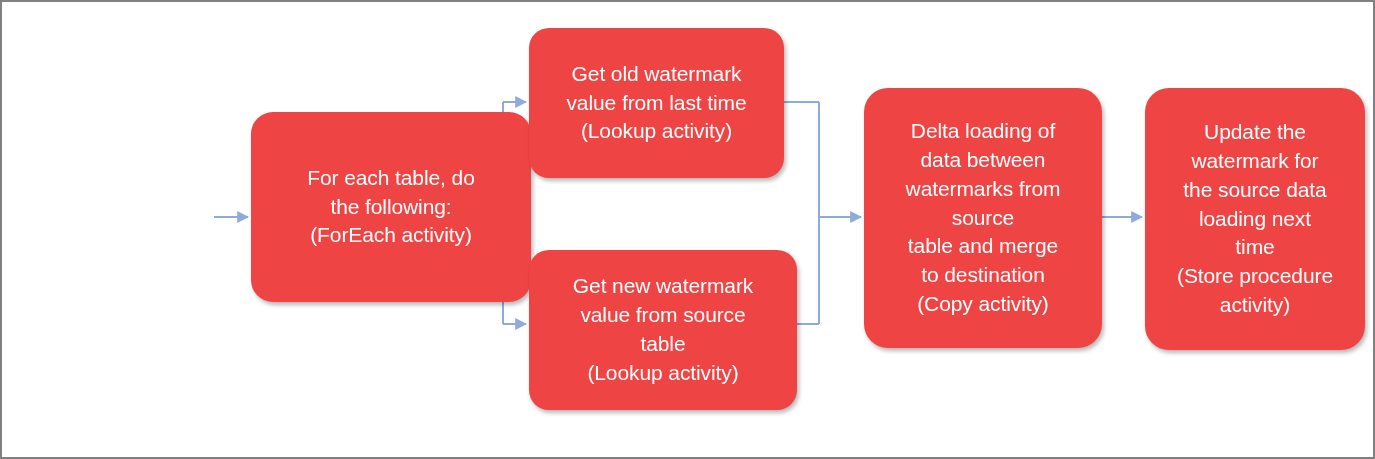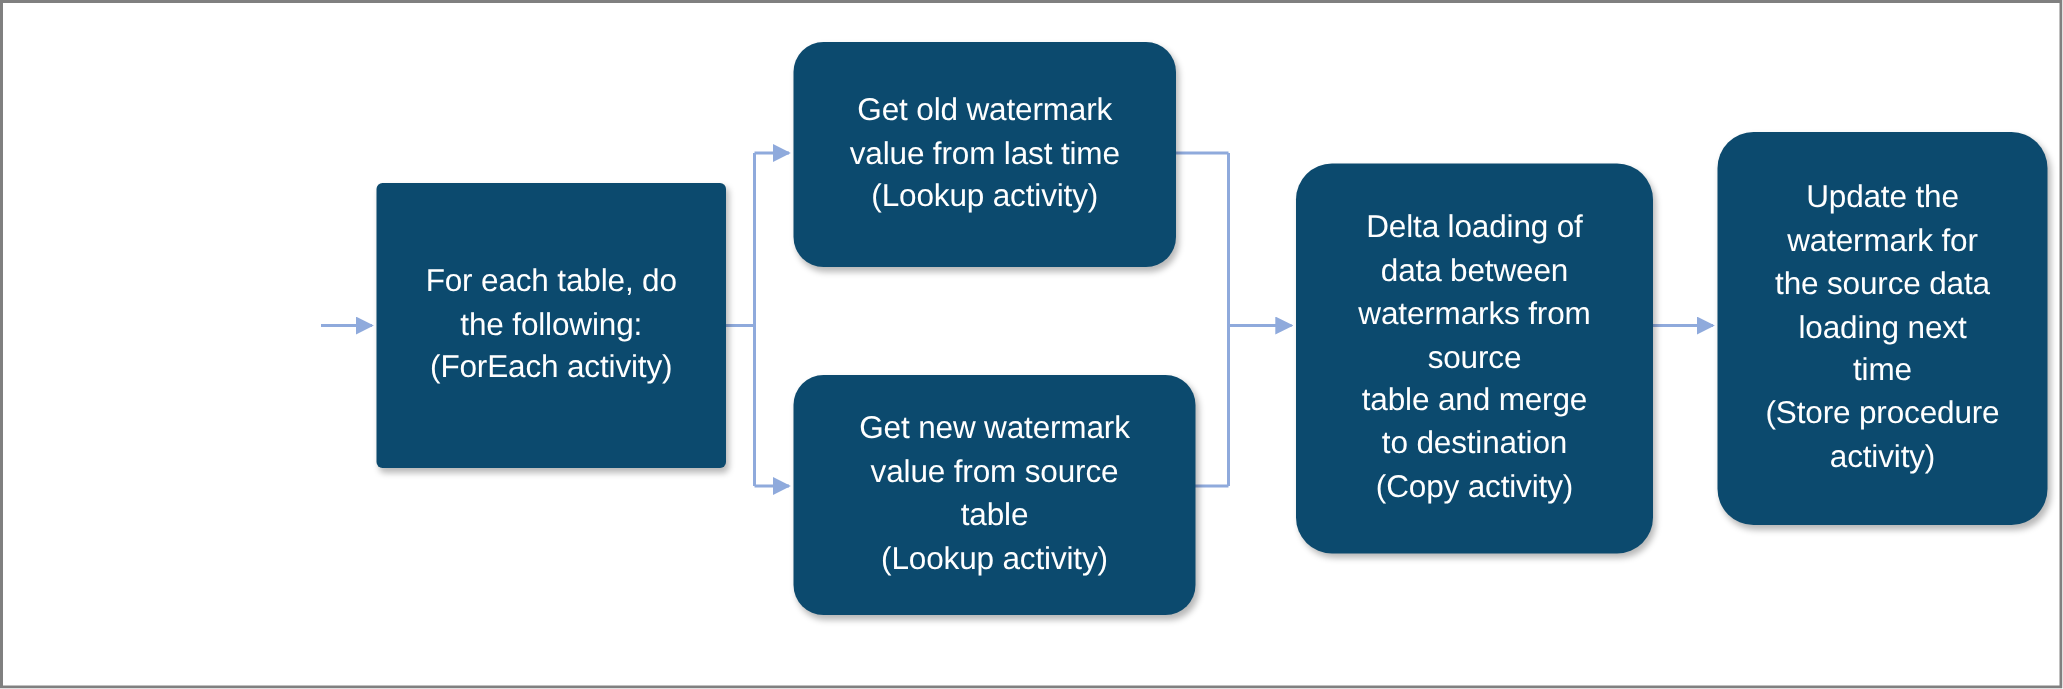--- a/index.html
+++ b/index.html
@@ -23,45 +23,45 @@
   #svg-layer {
     position: absolute;
     left: 0;
     top: 0;
     width: 1375px;
     height: 459px;
     pointer-events: none;
   }
   .node {
     position: absolute;
-    background: #0c4a6e;
+    background: #ef4444;
     border-radius: 22px;
     box-shadow: 2px 3px 4px rgba(0,0,0,0.28);
     display: flex;
     align-items: center;
     justify-content: center;
     box-sizing: border-box;
     z-index: 2;
   }
   .node-label {
     color: #ffffff;
     font-family: "Liberation Sans", sans-serif;
     font-size: 21px;
     line-height: 1.37;
     text-align: center;
     white-space: pre-line;
     padding: 0 6px;
     letter-spacing: -0.1px;
   }
   
   #node-pass-list      { left: 21px;   top: 128px; width: 191px; height: 176px; border-radius: 26px; }
-  #node-foreach        { left: 249px;  top: 120px; width: 233px; height: 190px; border-radius: 4px; }
+  #node-foreach        { left: 249px;  top: 110px; width: 280px; height: 190px; border-radius: 22px; }
   #node-old-watermark  { left: 527px;  top: 26px;  width: 255px; height: 150px; border-radius: 20px; }
   #node-new-watermark  { left: 527px;  top: 248px; width: 268px; height: 160px; border-radius: 20px; }
-  #node-delta-loading  { left: 862px;  top: 86px;  width: 238px; height: 260px; border-radius: 24px; margin-top: 21px; }
+  #node-delta-loading  { left: 862px;  top: 86px;  width: 238px; height: 260px; border-radius: 24px; }
   #node-update-wm      { left: 1143px; top: 86px;  width: 220px; height: 262px; border-radius: 24px; }
 </style>
 </head>
 <body>
 
 <div id="canvas">
 
   <svg id="svg-layer" viewBox="0 0 1375 459" width="1375" height="459" xmlns="http://www.w3.org/2000/svg">
     <defs>
       <marker id="arrowhead" viewBox="0 0 10 10" refX="9" refY="5" markerWidth="6" markerHeight="6" orient="auto-start-reverse">

